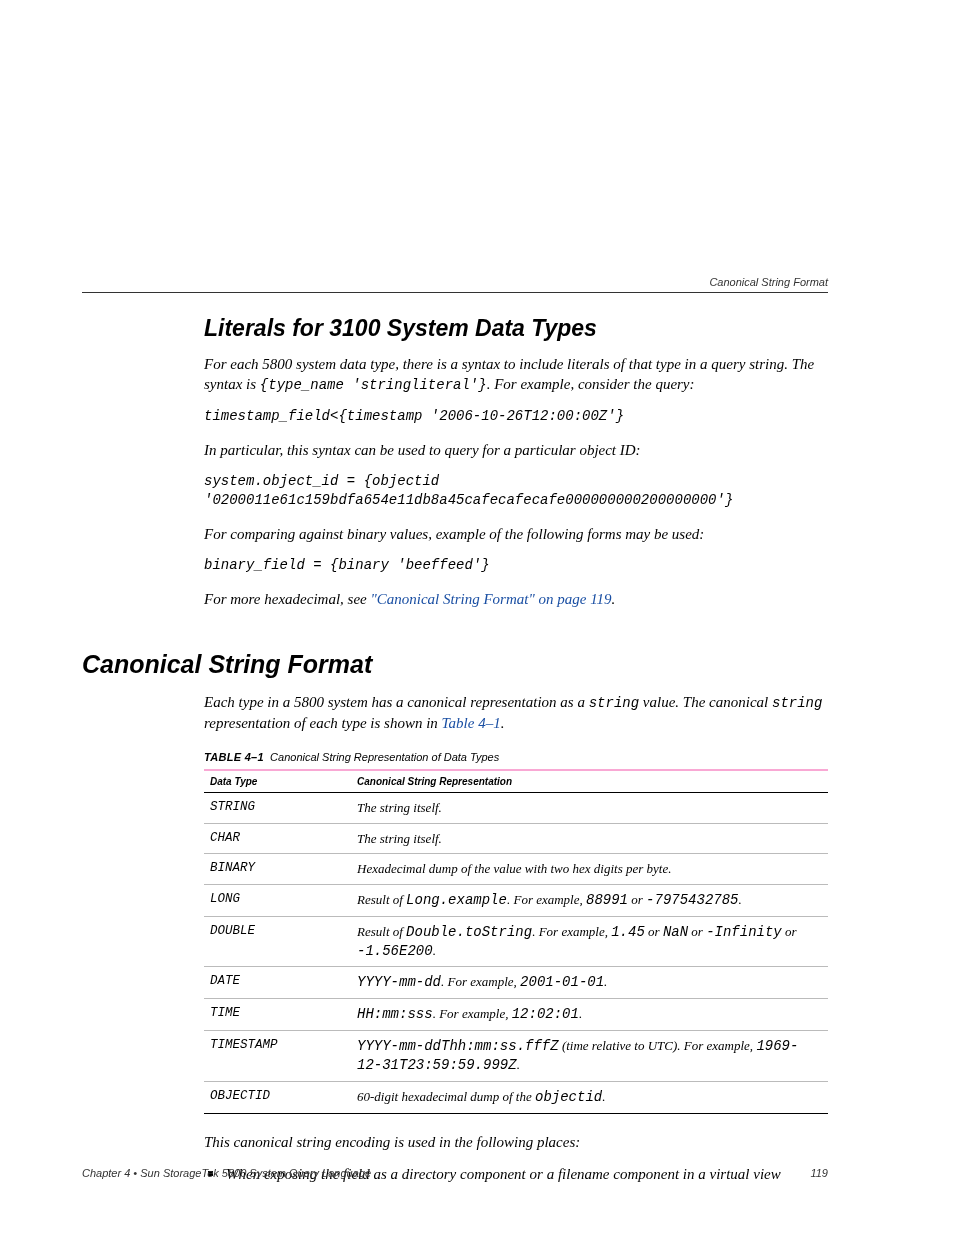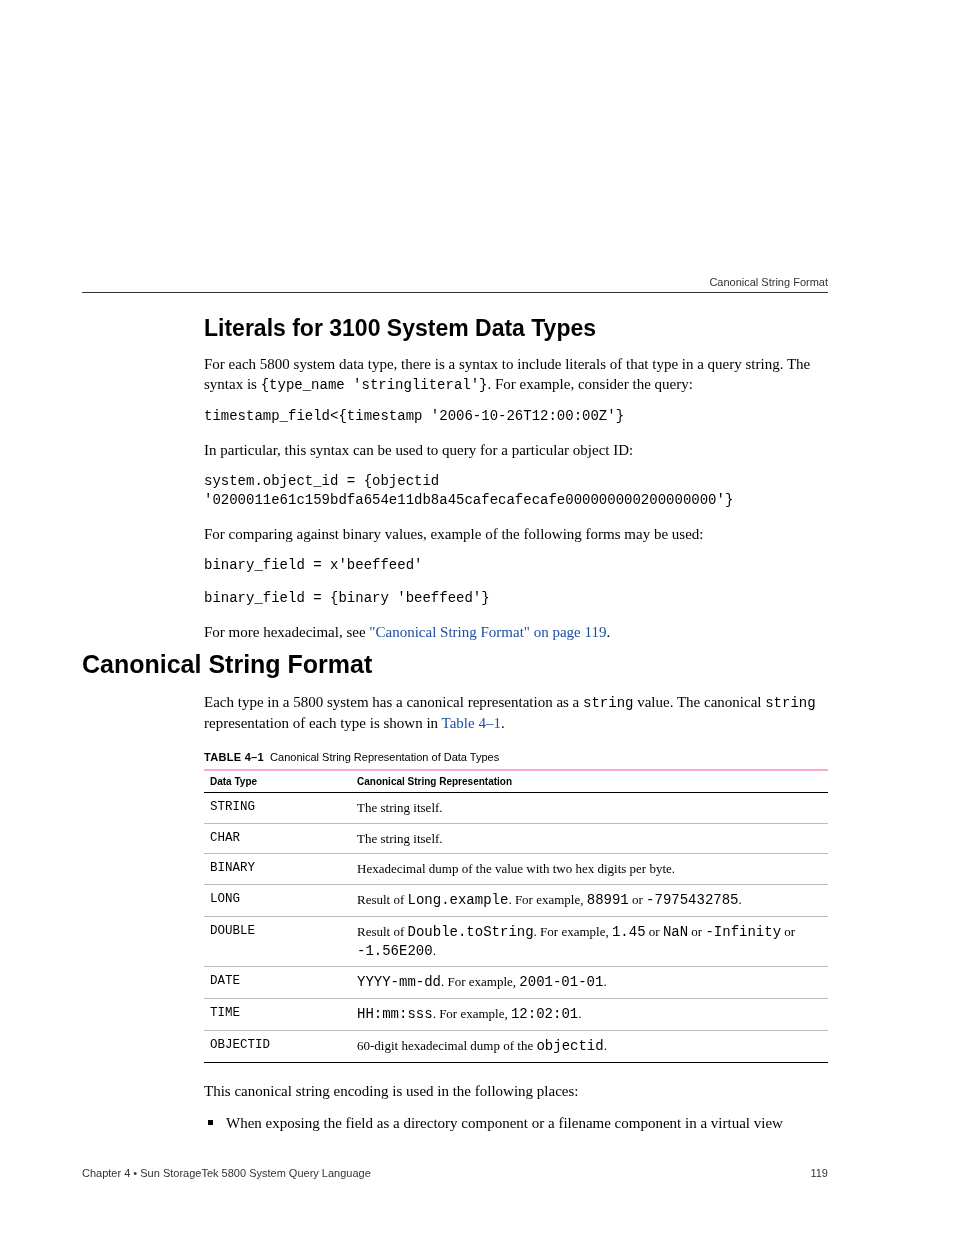--- a/index.html
+++ b/index.html
@@ -8,20 +8,21 @@
     font-family: Georgia, 'Times New Roman', serif;
     color: #000;
     background: #fff;
   }
   .page {
     width: 954px;
     height: 1235px;
     position: relative;
     box-sizing: border-box;
     padding: 60px 126px 40px 82px;
+    font-style: italic;
   }
   .running-head {
     position: absolute;
     top: 276px;
     right: 126px;
     font-family: Arial, Helvetica, sans-serif;
     font-size: 11px;
     color: #333;
   }
   .rule {
@@ -168,21 +169,20 @@
 
     <div class="codeblock">timestamp_field&lt;{timestamp '2006-10-26T12:00:00Z'}</div>
 
     <p class="body-p">In particular, this syntax can be used to query for a particular object ID:</p>
 
     <div class="codeblock">system.object_id = {objectid
 '0200011e61c159bdfa654e11db8a45cafecafecafe000000000200000000'}</div>
 
     <p class="body-p">For comparing against binary values, example of the following forms may be used:</p>
 
-    <div class="codeblock">binary_field = x'beeffeed'</div>
     <div class="codeblock">binary_field = {binary 'beeffeed'}</div>
 
     <p class="body-p">
       <span>For more hexadecimal, see </span><a class="xref" href="#">"Canonical String Format" on page 119</a><span>.</span>
     </p>
   </div>
 
   <h1 class="canonical">Canonical String Format</h1>
 
   <div class="after-h1">
@@ -224,20 +224,24 @@
           </tr>
           <tr>
             <td class="dt">DATE</td>
             <td><span class="mono">YYYY-mm-dd</span><span>. For example, </span><span class="mono">2001-01-01</span><span>.</span></td>
           </tr>
           <tr>
             <td class="dt">TIME</td>
             <td><span class="mono">HH:mm:sss</span><span>. For example, </span><span class="mono">12:02:01</span><span>.</span></td>
           </tr>
           <tr>
+            <td class="dt">TIMESTAMP</td>
+            <td><span class="mono">YYYY-mm-ddThh:mm:ss.fffZ</span><span> (time relative to UTC). For example, </span><span class="mono">1969-12-31T23:59:59.999Z</span><span>.</span></td>
+          </tr>
+          <tr>
             <td class="dt">OBJECTID</td>
             <td><span>60-digit hexadecimal dump of the </span><span class="mono">objectid</span><span>.</span></td>
           </tr>
         </tbody>
     </table>
 
     <p class="body-p after-table">This canonical string encoding is used in the following places:</p>
     <ul class="square">
       <li>When exposing the field as a directory component or a filename component in a virtual view</li>
     </ul>

